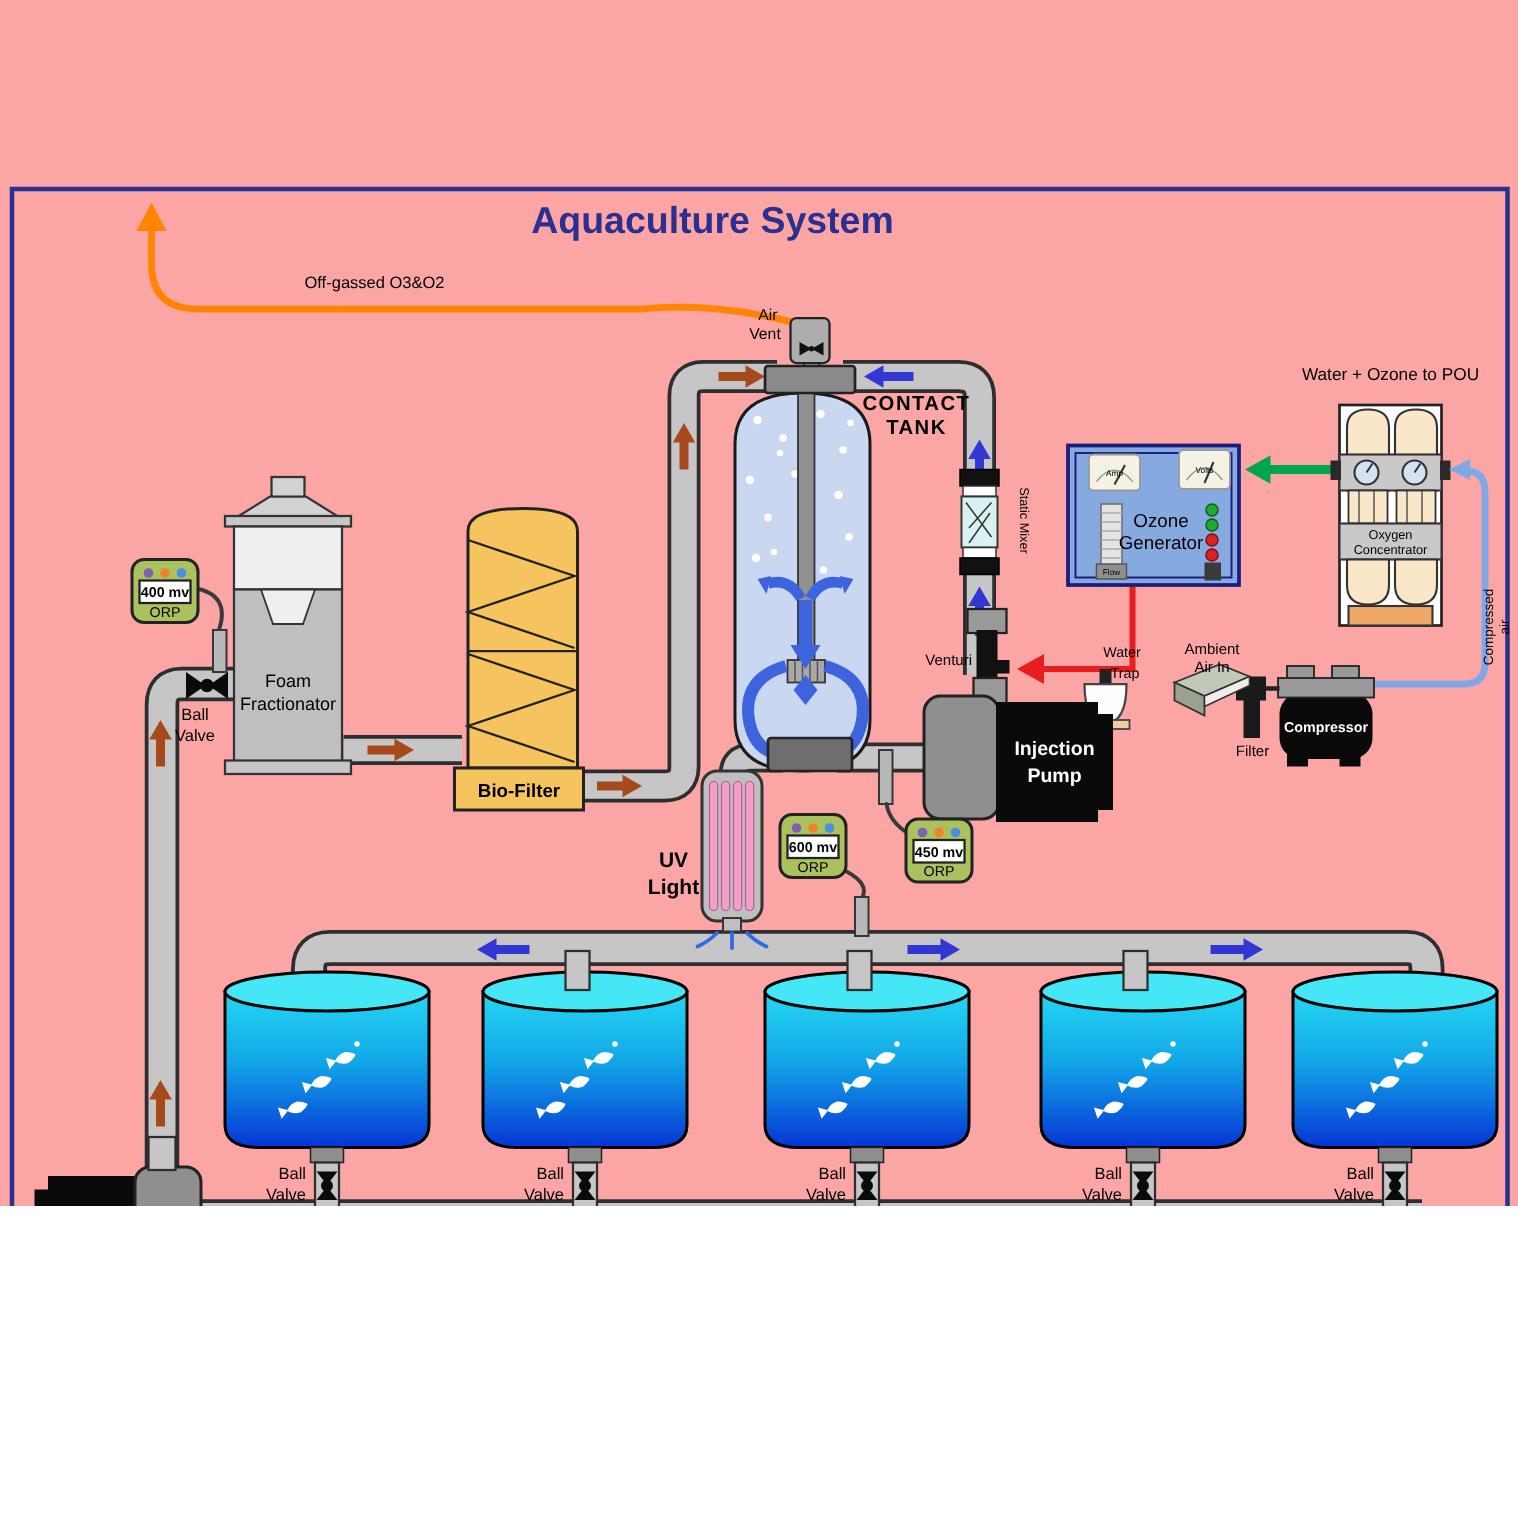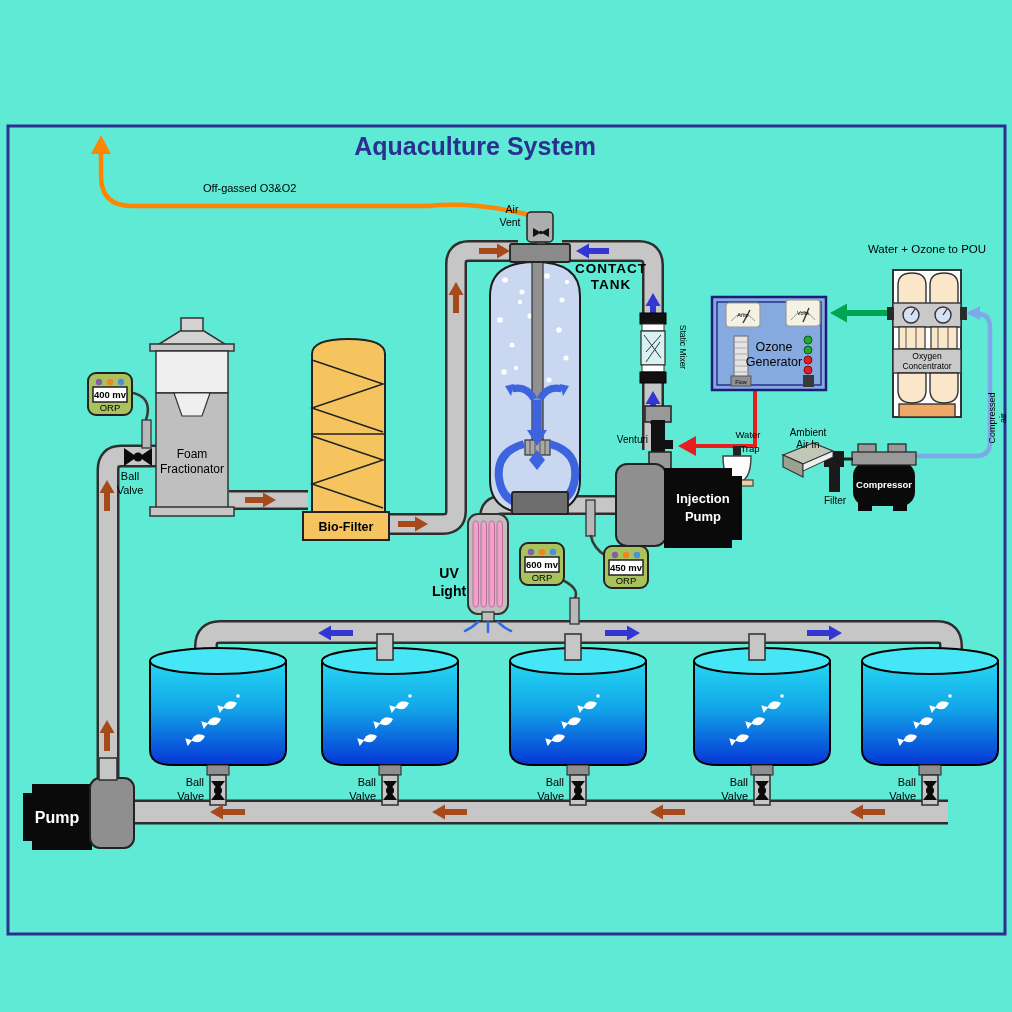--- a/index.html
+++ b/index.html
@@ -1,16 +1,16 @@
 <!DOCTYPE html>
 <html><head>
 <meta charset="utf-8">
 <style>
   html,body{margin:0;padding:0;background:#ffffff;}
-  .canvas{position:relative;width:1012px;height:1012px;background:#5eead4;overflow:hidden;}
+  .canvas{position:relative;width:1012px;height:804px;background:#fca5a5;overflow:hidden;}
   svg{position:absolute;left:0;top:0;}
   text{font-family:"Liberation Sans","DejaVu Sans",sans-serif;fill:#000;}
   .po{fill:none;stroke:#2e2e2e;stroke-linejoin:round;}
   .pi{fill:none;stroke:#c6c6c6;stroke-linejoin:round;}
   .arrB{fill:#a64a1c;}
   .arrU{fill:#3236d2;}
   .cable{fill:none;stroke:#3a3a3a;stroke-width:2.6;stroke-linecap:round;}
   .ttl{font-weight:bold;font-size:25px;fill:#2b2f90;}
   .lab{font-size:11px;}
   .labB{font-size:12px;}

